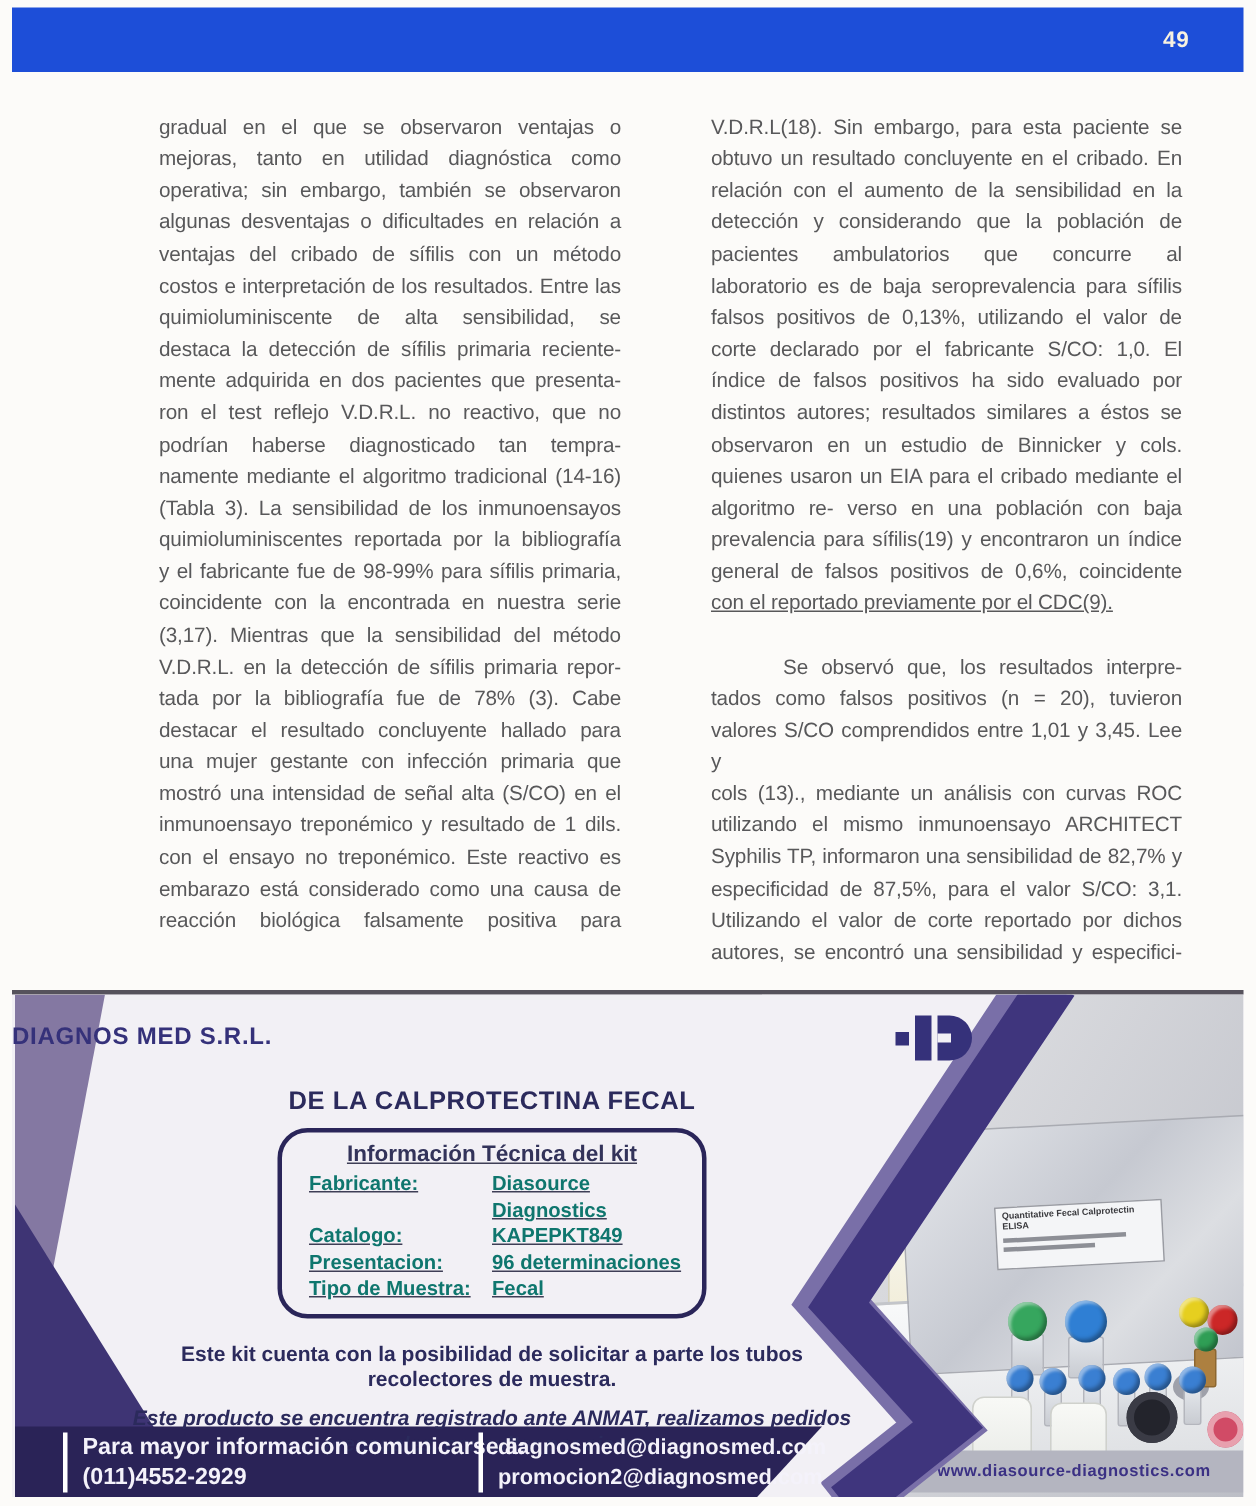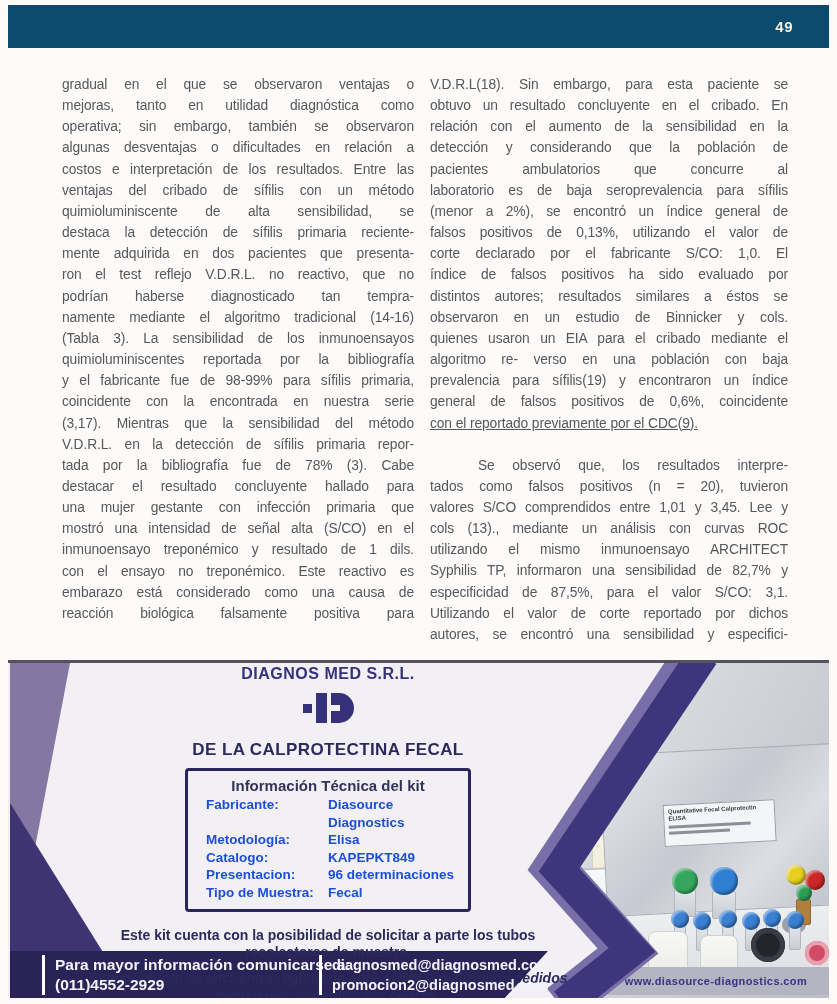--- a/index.html
+++ b/index.html
@@ -6,34 +6,34 @@
   html,body { width:837px; }
   body {
     width:837px; height:1004px; position:relative;
     background:#fcfbf9;
     font-family:"Liberation Sans", sans-serif;
     overflow:hidden;
   }
   
   .top-bar {
     position:absolute; left:8px; top:5px; width:821px; height:43px;
-    background:#0c4a6e; display:flex; align-items:center; justify-content:flex-end;
+    background:#1d4ed8; display:flex; align-items:center; justify-content:flex-end;
   }
   .page-num {
     color:#f8f2e0; font-weight:bold; font-size:15px; padding-right:36px; letter-spacing:.5px;
   }
   
   .columns {
     position:absolute; left:62px; top:74px; width:726px;
     display:flex; gap:16px;
     color:#58585a; font-size:13.8px; letter-spacing:-0.1px;
   }
   .col { width:352px; }
   .col.right { width:358px; }
-  .tline { line-height:21.15px; text-align:justify; text-align-last:justify; white-space:normal; }
+  .tline { line-height:21.15px; text-align:justify; text-align-last:justify; white-space:normal;margin-left:44px; }
   .tline.no-just { text-align-last:left;text-decoration:underline; }
   .tline.indent { padding-left:48px; }
   .para + .para { margin-top:21px; }
   
   .ad {
     position:absolute; left:8px; top:660px; width:821px; height:338px;
     background:#f2f0f5; border-top:3px solid #56525c; overflow:hidden;
   }
   .ad-svg { position:absolute; left:0; top:0; z-index:2; }
   
@@ -66,34 +66,34 @@
   .vial-cap { position:absolute; border-radius:50%; box-shadow:inset -2px -2px 3px rgba(0,0,0,.35), inset 2px 2px 2px rgba(255,255,255,.45); }
   .vial-body { position:absolute; background:linear-gradient(#e2e5ea,#c9ccd2); border-radius:2px; border:1px solid #b4b6bd; }
   .bottle { position:absolute; background:linear-gradient(#f8f9f6,#e8eae6); border:1px solid #cfd1cc; border-radius:8px 8px 3px 3px; }
   .url-strip {
     position:absolute; left:95px; right:0; bottom:6px; height:28px;
     background:#b4b5c0; display:flex; align-items:center; justify-content:center;
   }
   .url-strip span { font-size:11px; font-weight:bold; color:#3b3184; letter-spacing:.4px; }
   
   .ad-content { position:absolute; left:0; top:0; width:640px; text-align:center; z-index:3; }
-  .brand-row { margin-top:2px; display:flex; align-items:center; justify-content:flex-start; gap:10px;flex-direction:column; }
+  .brand-row { margin-top:14px; display:flex; align-items:center; justify-content:space-between; gap:10px; }
   .brand-name { color:#35317a; font-size:16px; letter-spacing:.5px; font-weight:bold; }
   .logo-mark { display:flex; align-items:center; gap:4px; }
   .logo-sq { width:9px; height:9px; background:#35317a; }
   .logo-bar { width:11px; height:30px; background:#35317a; }
   .logo-d { position:relative; width:23px; height:30px; background:#35317a; border-radius:0 15px 15px 0; }
   .logo-d::after { content:""; position:absolute; left:0; top:12px; width:9px; height:6px; background:#f2f0f5; }
   .headline { margin-top:16px; color:#2b2a5c; font-weight:bold; font-size:17px; line-height:21px; letter-spacing:.4px; }
   .info-box {
-    margin:8px auto 0; width:286px; border:3px solid #2a2559; border-radius:4px;
-    padding:6px 0 8px 18px; text-align:left; color:#3e3e56;
+    margin:8px auto 0; width:286px; border:3px solid #2a2559; border-radius:20px;
+    padding:6px 0 8px 18px; text-align:left; color:#3e3e56;text-decoration:underline;
   }
   .info-title { text-align:center; font-weight:bold; font-size:15px; color:#33335a; margin-bottom:2px; padding-right:18px; }
-  .info-row { display:flex; font-size:13.5px; line-height:17.5px; font-weight:bold; color:#1d4ed8; }
+  .info-row { display:flex; font-size:13.5px; line-height:17.5px; font-weight:bold; color:#0f766e; }
   .info-row .lbl { width:122px; flex:none; }
   .note1 { margin-top:15px; color:#2b2a5c; font-weight:bold; font-size:14px; line-height:17px; }
   .note2 { margin-top:9px; color:#2b2a5c; font-weight:bold; font-style:italic; font-size:14px; line-height:17px; }
   
   .contact-left { position:absolute; left:34px; top:292px; z-index:4; display:flex; gap:10px; }
   .contact-right { position:absolute; left:311px; top:292px; z-index:4; display:flex; gap:10px; }
   .vtick { width:3px; background:#ffffff; align-self:stretch; }
   .contact-text { color:#f4f2fa; font-weight:bold; font-size:15.5px; line-height:20px; text-align:left; }
   .contact-text.small { font-size:14.5px; }
 </style>
@@ -104,22 +104,22 @@
   <span class="page-num">49</span>
 </div>
 
 <div class="columns">
   <div class="col">
       <div class="para">
         <div class="tline">gradual en el que se observaron ventajas o</div>
         <div class="tline">mejoras, tanto en utilidad diagnóstica como</div>
         <div class="tline">operativa; sin embargo, también se observaron</div>
         <div class="tline">algunas desventajas o dificultades en relación a</div>
+        <div class="tline">ventajas del cribado de sífilis con un método</div>
         <div class="tline">costos e interpretación de los resultados. Entre las</div>
-        <div class="tline">ventajas del cribado de sífilis con un método</div>
         <div class="tline">quimioluminiscente de alta sensibilidad, se</div>
         <div class="tline">destaca la detección de sífilis primaria reciente-</div>
         <div class="tline">mente adquirida en dos pacientes que presenta-</div>
         <div class="tline">ron el test reflejo V.D.R.L. no reactivo, que no</div>
         <div class="tline">podrían haberse diagnosticado tan tempra-</div>
         <div class="tline">namente mediante el algoritmo tradicional (14-16)</div>
         <div class="tline">(Tabla 3). La sensibilidad de los inmunoensayos</div>
         <div class="tline">quimioluminiscentes reportada por la bibliografía</div>
         <div class="tline">y el fabricante fue de 98-99% para sífilis primaria,</div>
         <div class="tline">coincidente con la encontrada en nuestra serie</div>
@@ -136,21 +136,20 @@
       </div>
     </div>
   <div class="col right">
       <div class="para">
         <div class="tline">V.D.R.L(18). Sin embargo, para esta paciente se</div>
         <div class="tline">obtuvo un resultado concluyente en el cribado. En</div>
         <div class="tline">relación con el aumento de la sensibilidad en la</div>
         <div class="tline">detección y considerando que la población de</div>
         <div class="tline">pacientes ambulatorios que concurre al</div>
         <div class="tline">laboratorio es de baja seroprevalencia para sífilis</div>
-        <div class="tline">(menor a 2%), se encontró un índice general de</div>
         <div class="tline">falsos positivos de 0,13%, utilizando el valor de</div>
         <div class="tline">corte declarado por el fabricante S/CO: 1,0. El</div>
         <div class="tline">índice de falsos positivos ha sido evaluado por</div>
         <div class="tline">distintos autores; resultados similares a éstos se</div>
         <div class="tline">observaron en un estudio de Binnicker y cols.</div>
         <div class="tline">quienes usaron un EIA para el cribado mediante el</div>
         <div class="tline">algoritmo re- verso en una población con baja</div>
         <div class="tline">prevalencia para sífilis(19) y encontraron un índice</div>
         <div class="tline">general de falsos positivos de 0,6%, coincidente</div>
         <div class="tline no-just">con el reportado previamente por el CDC(9).</div>
@@ -237,24 +236,20 @@
       <div>DE LA CALPROTECTINA FECAL</div>
     </div>
     <div class="info-box">
       <div class="info-title">Información Técnica del kit</div>
       <div>
           <div class="info-row">
             <span class="lbl">Fabricante:</span>
             <span>Diasource Diagnostics</span>
           </div>
           <div class="info-row">
-            <span class="lbl">Metodología:</span>
-            <span>Elisa</span>
-          </div>
-          <div class="info-row">
             <span class="lbl">Catalogo:</span>
             <span>KAPEPKT849</span>
           </div>
           <div class="info-row">
             <span class="lbl">Presentacion:</span>
             <span>96 determinaciones</span>
           </div>
           <div class="info-row">
             <span class="lbl">Tipo de Muestra:</span>
             <span>Fecal</span>

